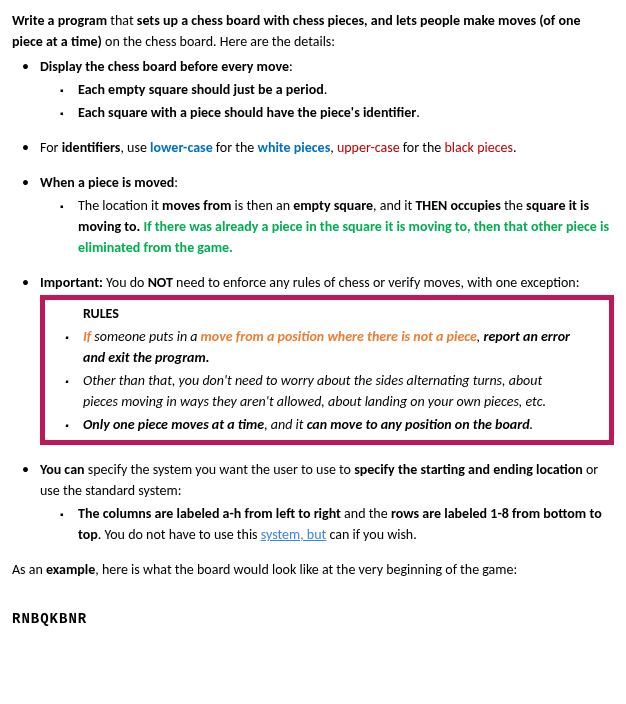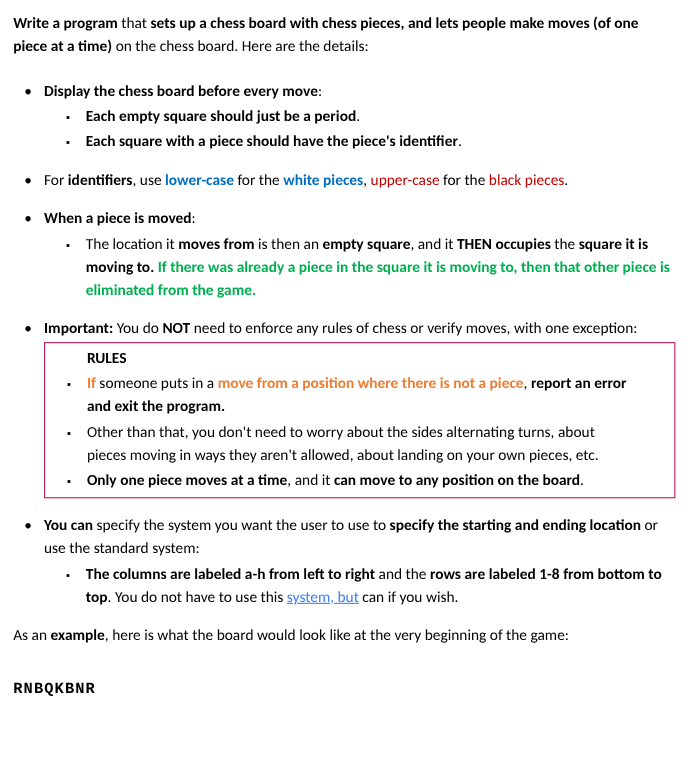--- a/index.html
+++ b/index.html
@@ -10,21 +10,21 @@
     body {
       font-family: Calibri, Arial, sans-serif;
       font-size: 14px;
       line-height: 1.5;
       color: #000;
       background: #fff;
       padding: 10px 12px;
       width: 626px;
     }
     .intro {
-      margin-bottom: 20px;
+      margin-bottom: 4px;
     }
     .bold { font-weight: bold; }
     .blue { color: #0070c0; font-weight: bold; }
     .red { color: #c00000; font-weight: normal; }
     .orange { color: #ed7d31; font-weight: bold; }
     .green { color: #00b050; font-weight: bold; }
     ul.main {
       list-style: none;
       padding-left: 28px;
       margin-bottom: 10px;
@@ -49,31 +49,32 @@
       margin-bottom: 2px;
     }
     ul.sub > li::before {
       content: "▪";
       position: absolute;
       left: -18px;
       font-size: 10px;
       top: 4px;
     }
     .rules-box {
-      border: 1px solid #be185d;
+      border: 5px solid #be185d;
       padding: 3px 38px 3px 38px;
       margin-left: 0px;
       margin-top: 2px;
     }
     .rules-title {
       font-weight: bold;
       margin-bottom: 2px;
     }
     .rules-box ul.sub {
       padding-left: 0px;
+      font-style: italic;
     }
     .example-text {
       margin-top: 10px;
       margin-bottom: 12px;
     }
     .board {
       font-family: 'Courier New', monospace;
       font-size: 14px;
       line-height: 1.3;
       letter-spacing: 1px;

